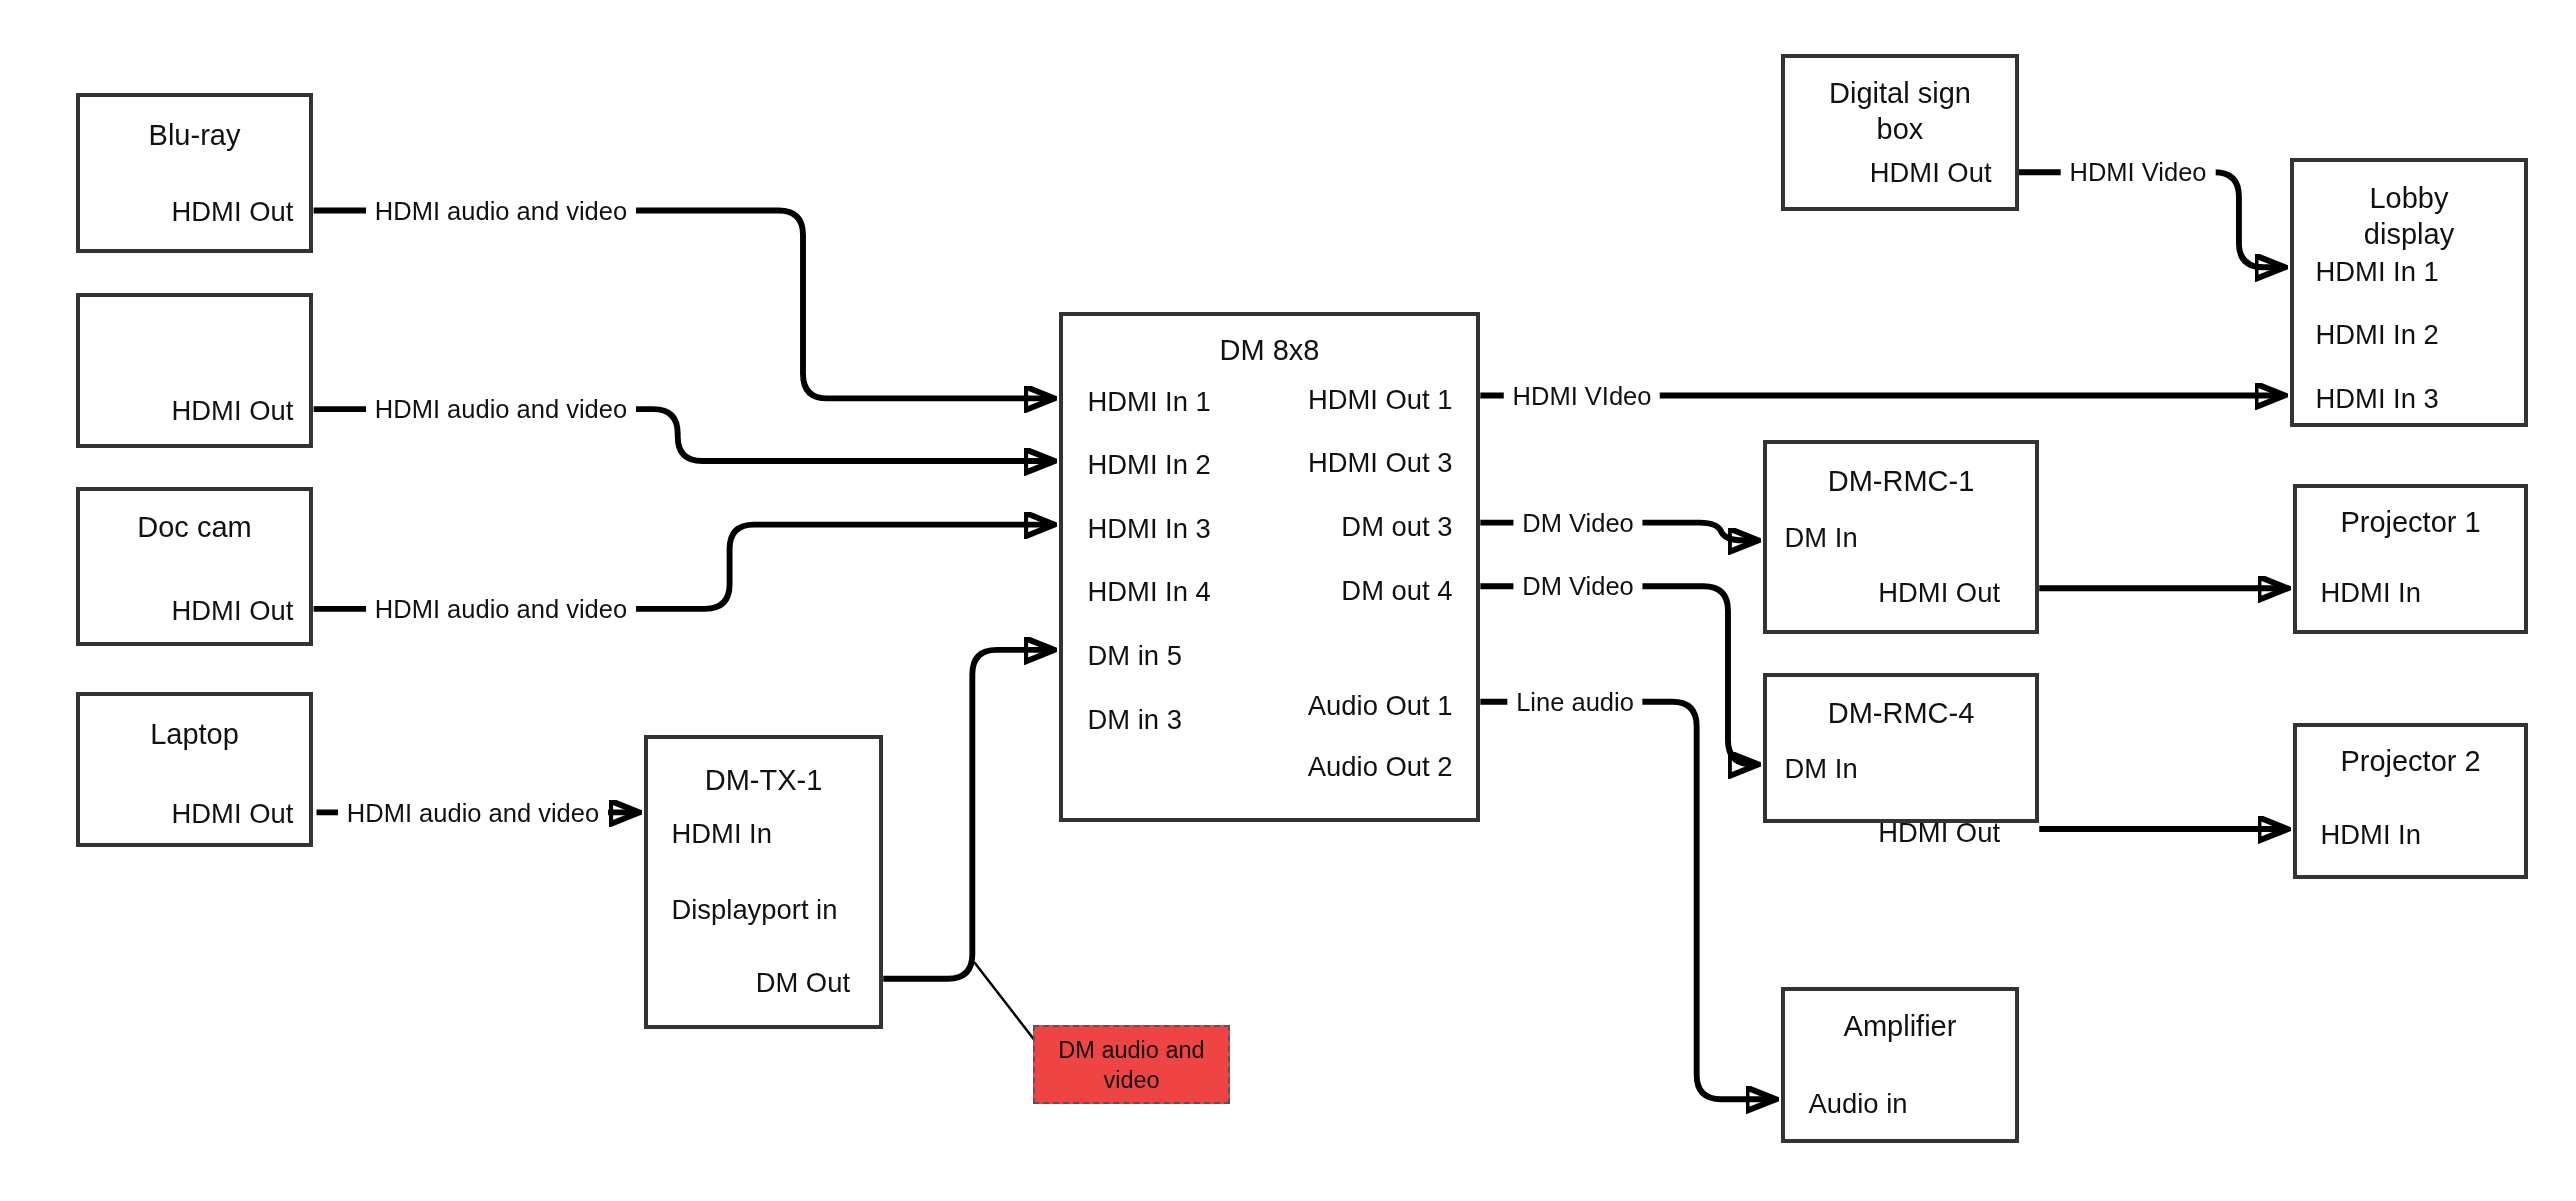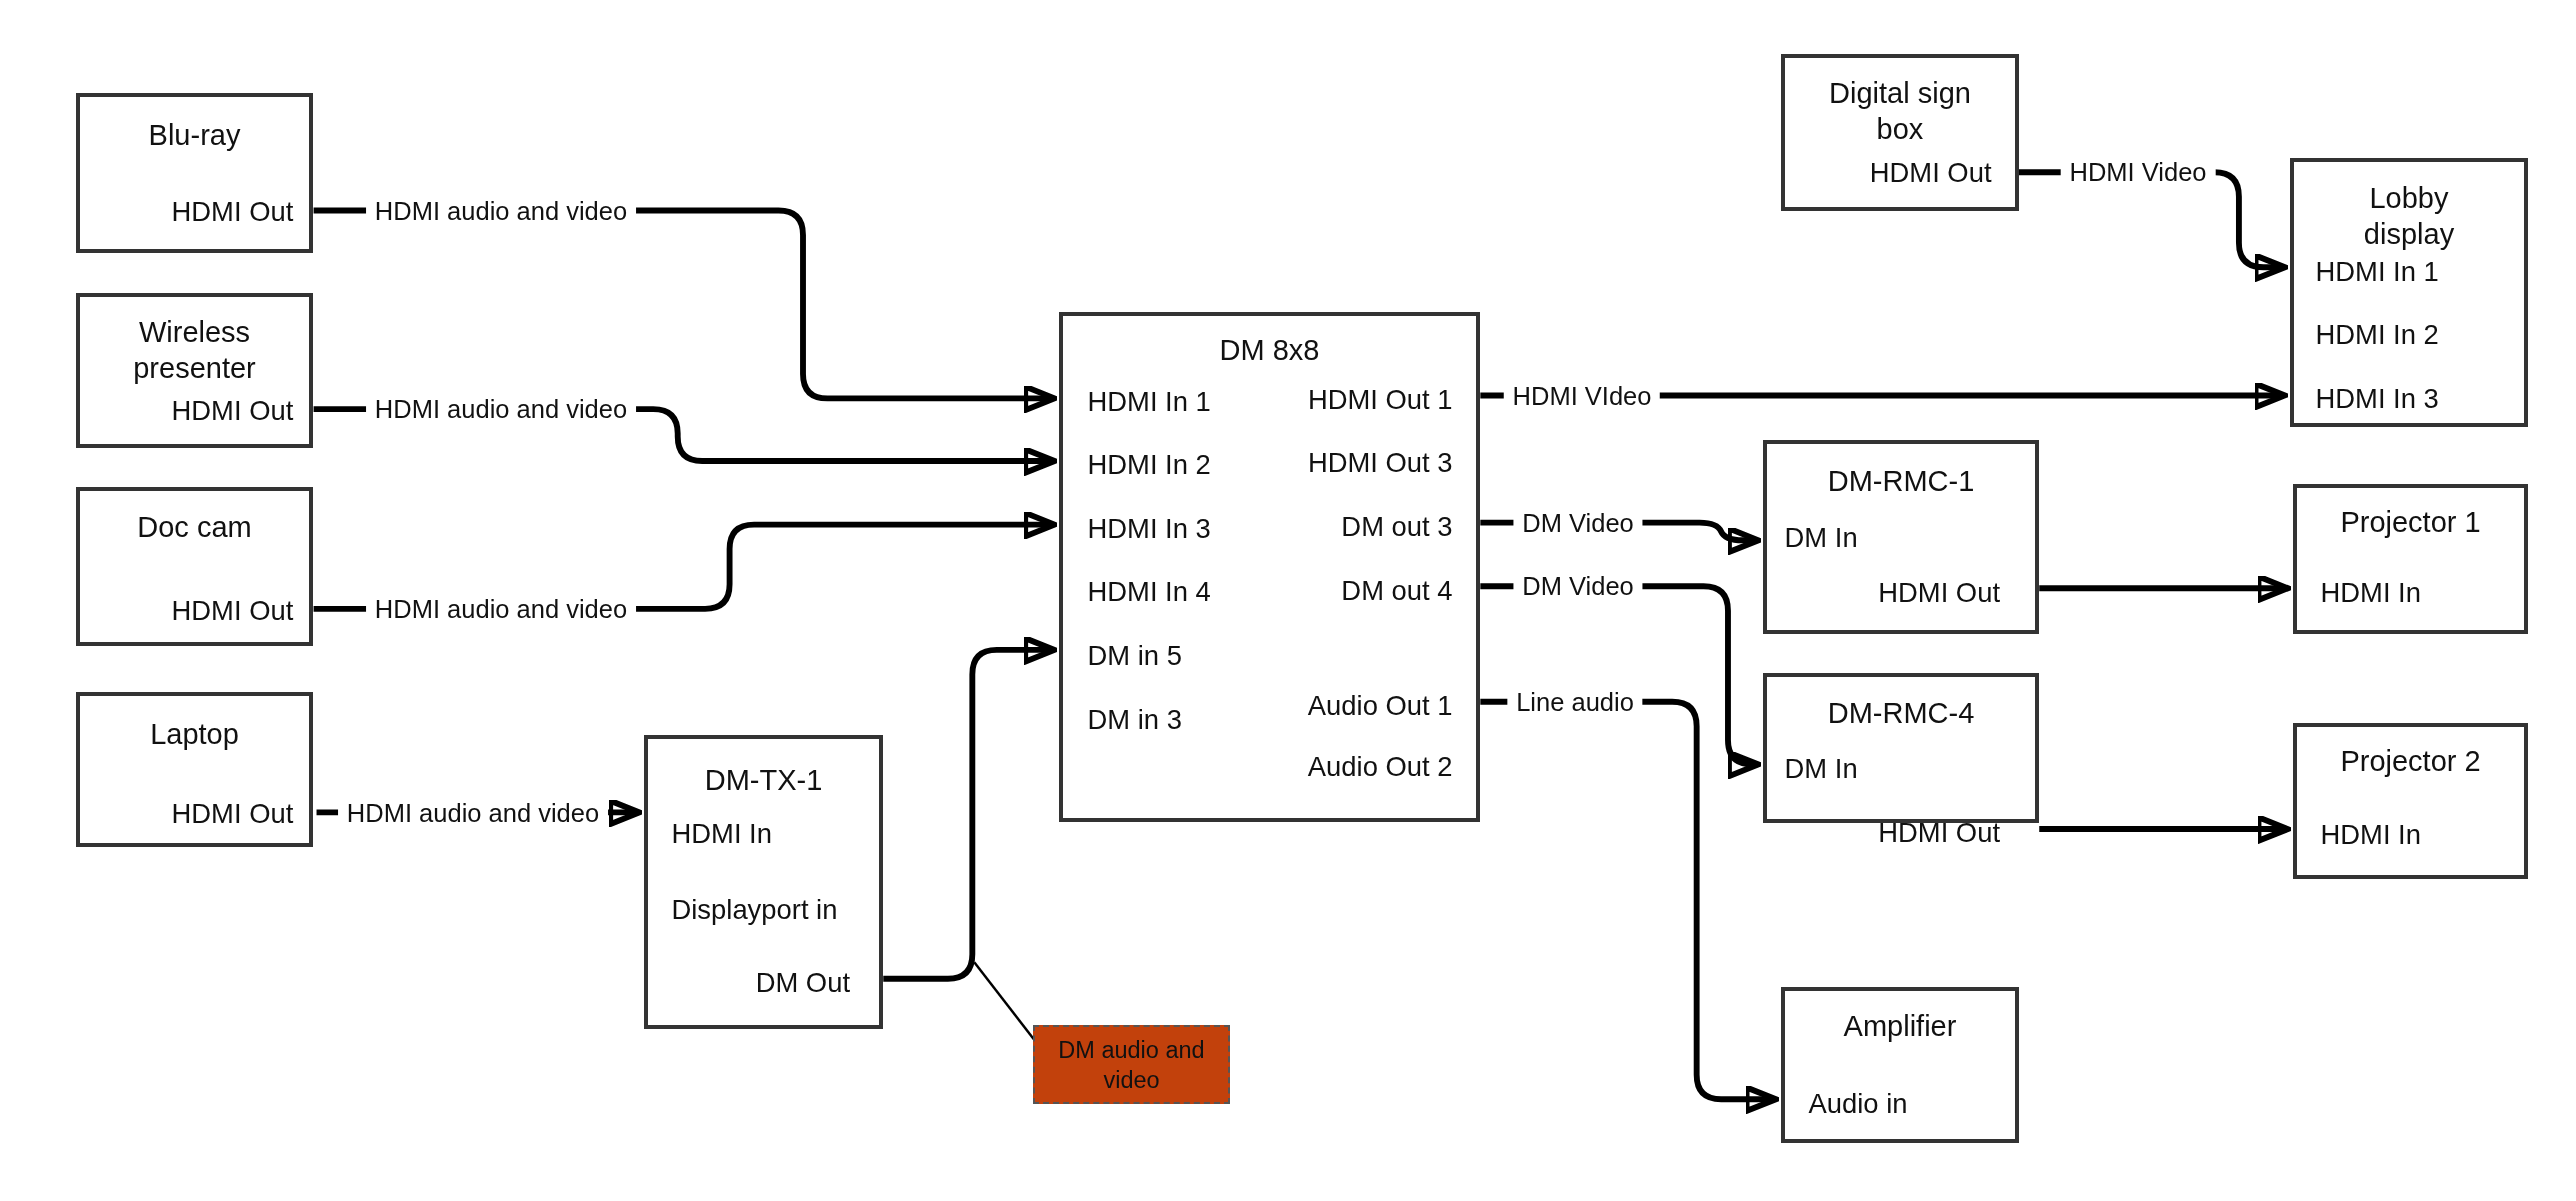--- a/index.html
+++ b/index.html
@@ -19,21 +19,21 @@
   }
   .title span{display:inline-block;}
   .port{
     position:absolute;font-size:27.4px;line-height:33px;white-space:nowrap;
   }
   .elabel{
     position:absolute;transform:translate(-50%,-50%);
     background:#ffffff;padding:0 8.8px;font-size:25.5px;line-height:29px;white-space:nowrap;
   }
   .note{
-    position:absolute;border:2px dashed #555555;box-sizing:border-box;background:#c2410c;
+    position:absolute;border:2px dashed #555555;box-sizing:border-box;background:#ef4444;
     display:flex;align-items:center;justify-content:flex-end;text-align:center;
     font-size:23.5px;line-height:30px;padding:3.9px 11.7px;
   }
 </style>
 </head>
 <body>
 
 <div class="stage">
 
   <svg class="wires" viewBox="0 0 2631 1227" xmlns="http://www.w3.org/2000/svg">
@@ -56,21 +56,20 @@
     <path d="M2083 601 H2334" marker-end="url(#arrow)"></path>
     <path d="M2083 847 H2334" marker-end="url(#arrow)"></path>
   </svg>
 
   <div class="node" style="left:76px;top:93px;width:237px;height:160px">
     <div class="title" style="top:19.6px">Blu-ray</div>
     <div class="port" style="right:15.7px;top:98px">HDMI Out</div>
   </div>
 
   <div class="node" style="left:76px;top:293px;width:237px;height:155px">
-    <div class="title" style="top:16.6px"><span style="max-width:166px">Wireless presenter</span></div>
     <div class="port" style="right:15.7px;top:97px">HDMI Out</div>
   </div>
 
   <div class="node" style="left:76px;top:487px;width:237px;height:159px">
     <div class="title" style="top:17.6px">Doc cam</div>
     <div class="port" style="right:15.7px;top:103px">HDMI Out</div>
   </div>
 
   <div class="node" style="left:76px;top:692px;width:237px;height:155px">
     <div class="title" style="top:19.6px">Laptop</div>

